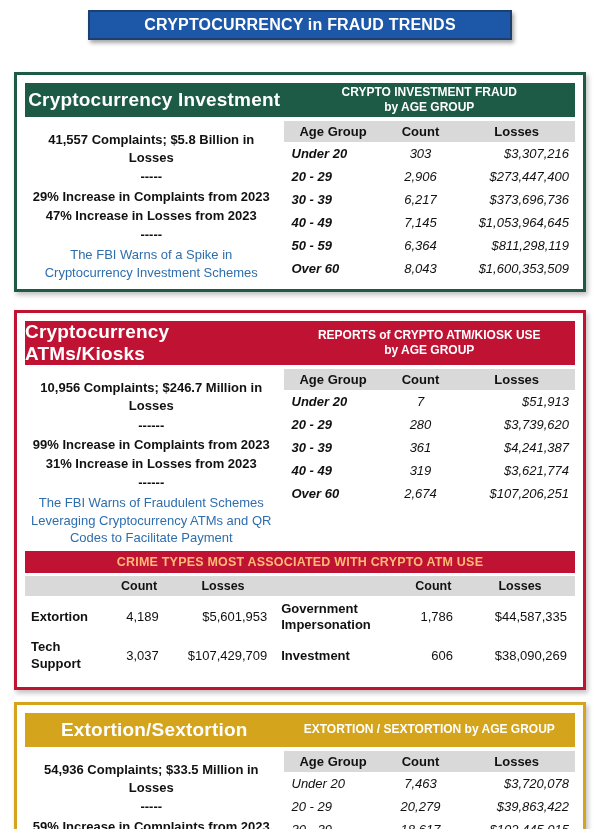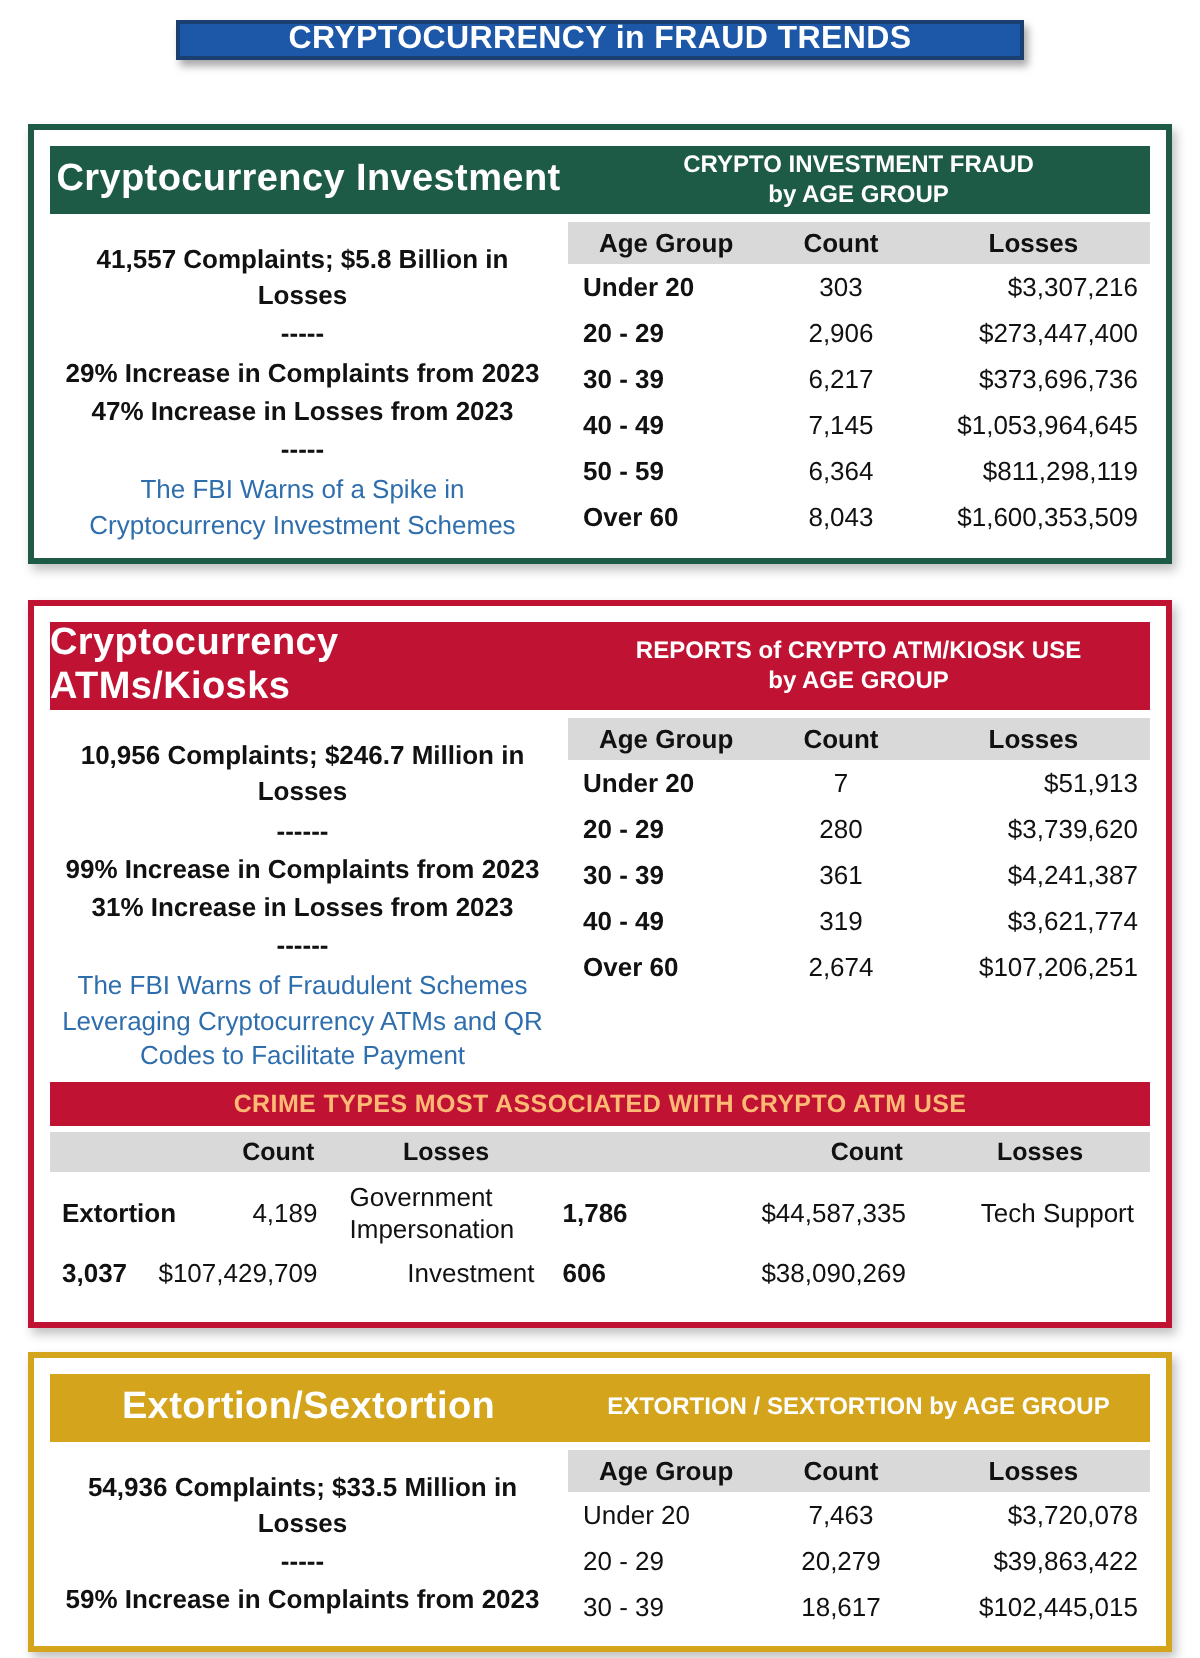--- a/index.html
+++ b/index.html
@@ -3,21 +3,21 @@
 <meta charset="utf-8">
 <style>
   * { margin:0; padding:0; box-sizing:border-box; }
   html,body { width:600px; }
   body {
     height:829px; overflow:hidden; background:#ffffff;
     font-family:"Liberation Sans", sans-serif; color:#111111;
   }
   
   .banner {
-    margin:10px auto 0; width:424px; height:20px;
+    margin:10px auto 0; width:424px; height:30px;
     background:var(--banner-bg,#1d57a7);
     border:2px solid var(--banner-border,#1b3f71);
     box-shadow:2px 3px 4px rgba(0,0,0,.35);
     display:flex; align-items:center; justify-content:center;
   }
   .banner-title { color:#ffffff; font-weight:bold; font-size:16px; letter-spacing:.2px; }
 
   
   .card {
     margin:0 14px; background:#ffffff; padding:8px;
@@ -51,21 +51,21 @@
   }
 
   .tbl-wrap { width:53%; }
   table.age-table { width:100%; border-collapse:collapse; }
   .age-table thead th {
     background:var(--header-gray,#d9d9d9); font-weight:bold; font-size:13px; padding:3px 2px;
   }
   .age-table th:nth-child(1){ width:34%; }
   .age-table th:nth-child(2){ width:26%; }
   .age-table th:nth-child(3){ width:40%; }
-  .age-table td { font-size:13px; padding:4px 2px; }
+  .age-table td { font-size:13px; padding:4px 2px;font-style:italic; }
   .age-table td:nth-child(1){ font-weight:bold; text-align:left; padding-left:8px; }
   .age-table td:nth-child(2){ text-align:center; }
   .age-table td:nth-child(3){ text-align:right; padding-right:6px; }
   .card.plain-labels .age-table td:nth-child(1){ font-weight:400; }
 
   
   .crime { margin-top:4px; }
   .crime-bar {
     background:var(--accent); color:#fdba74; font-weight:bold; font-size:12.5px;
     text-align:center; padding:4px 2px; letter-spacing:.2px;
@@ -223,20 +223,21 @@
       <div></div>
       <div>Count</div>
       <div>Losses</div>
       <div></div>
       <div>Count</div>
       <div>Losses</div>
     </div>
     <div class="crime-grid">
         <div>Extortion</div>
         <div>4,189</div>
+        <div>$5,601,953</div>
         <div>Government Impersonation</div>
         <div>1,786</div>
         <div>$44,587,335</div>
         <div>Tech Support</div>
         <div>3,037</div>
         <div>$107,429,709</div>
         <div>Investment</div>
         <div>606</div>
         <div>$38,090,269</div>
       </div>

